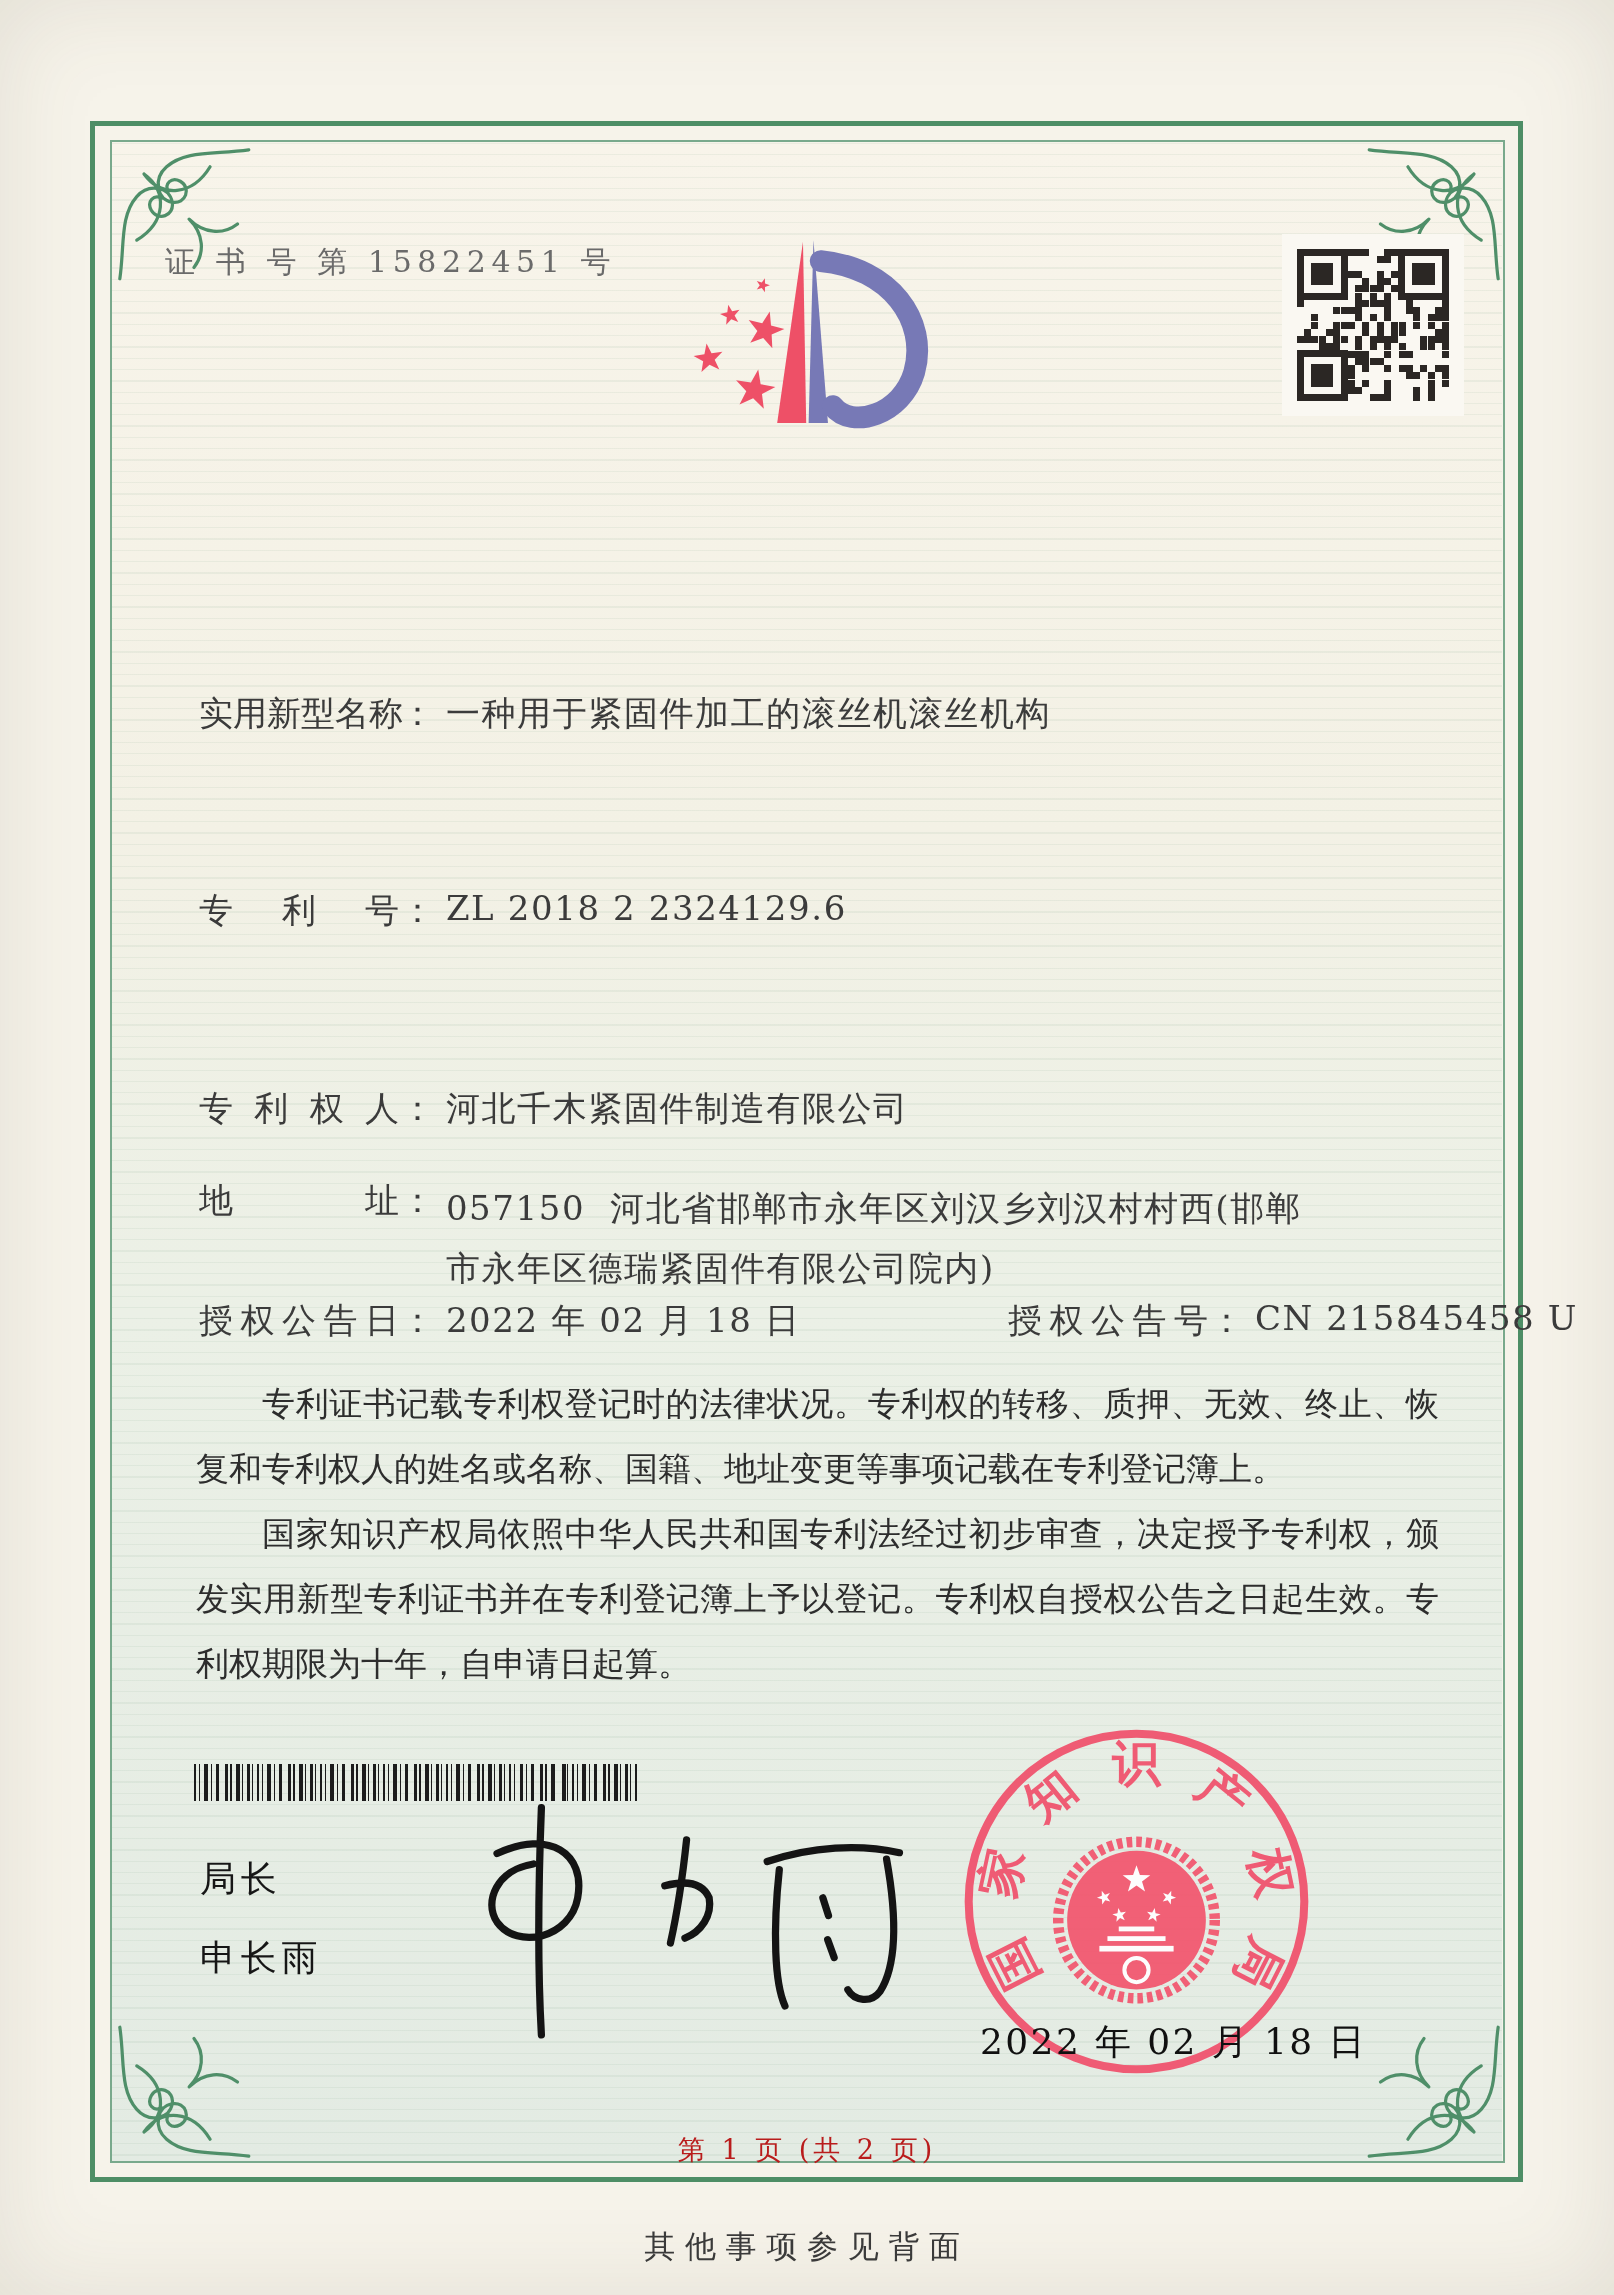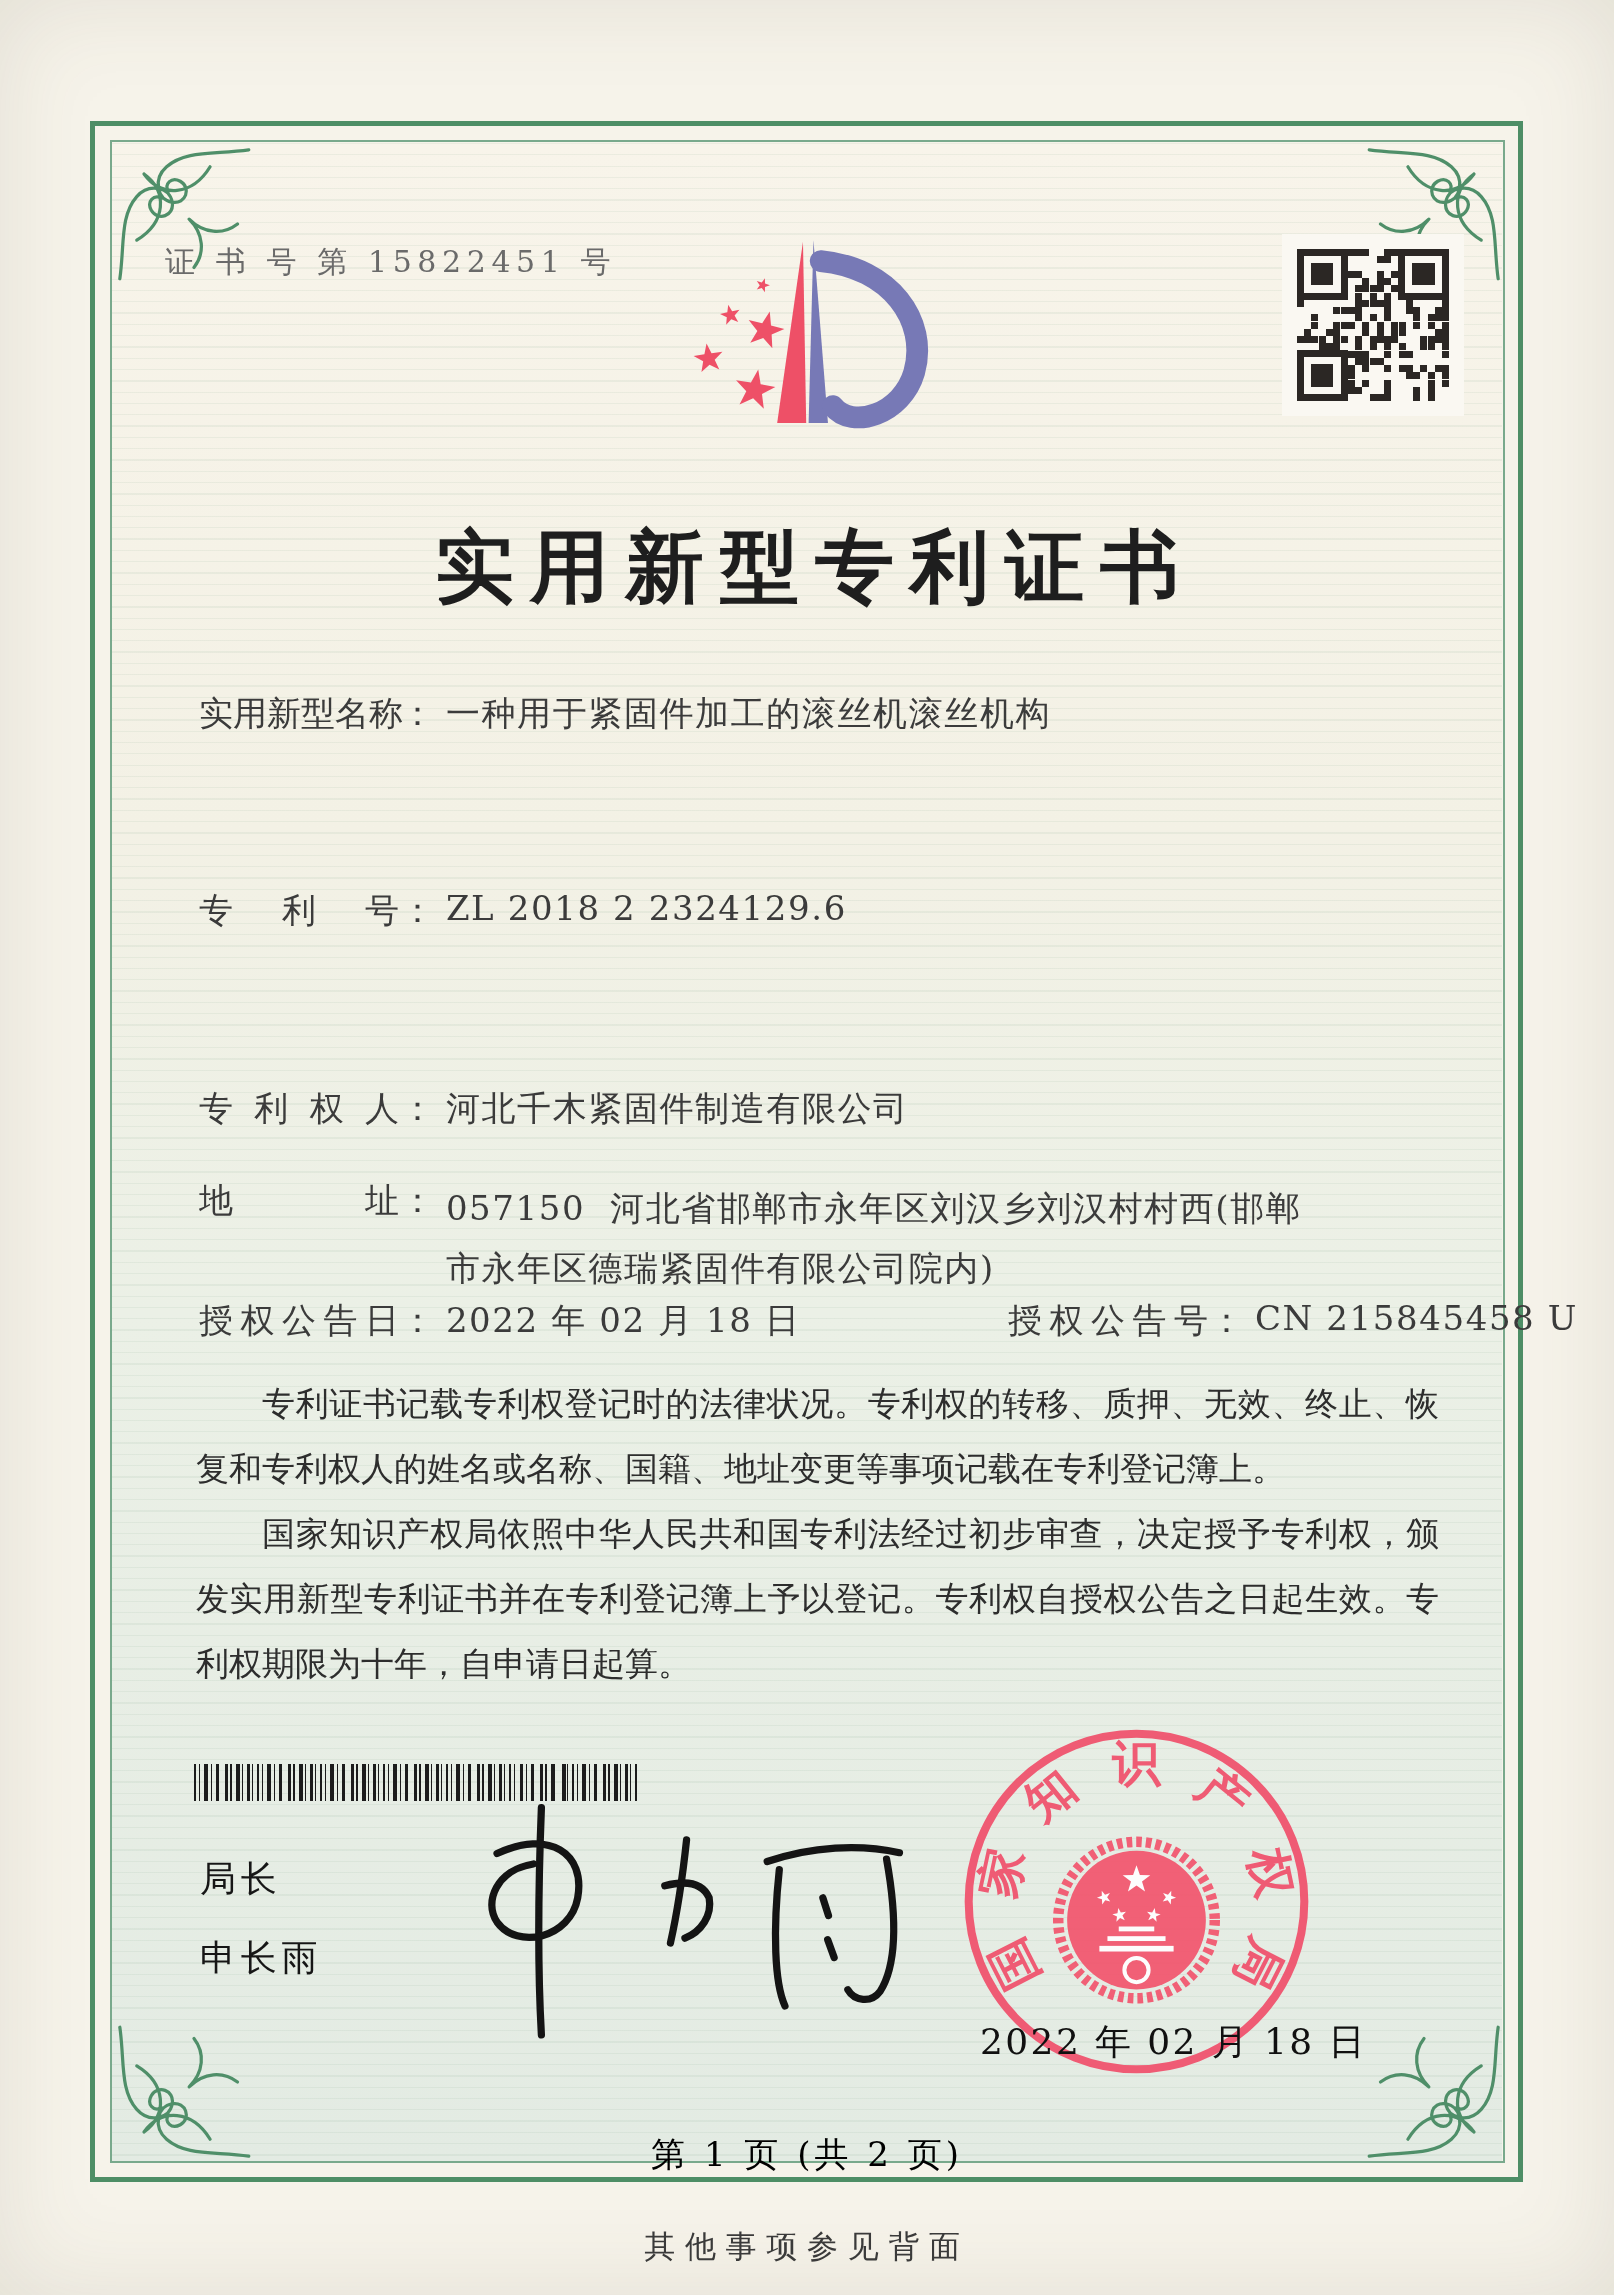--- a/index.html
+++ b/index.html
@@ -53,21 +53,21 @@
           #1c1c1c 22px 25px, rgba(0,0,0,0) 25px 27px,
           #1c1c1c 27px 27.4px, rgba(0,0,0,0) 27.4px 31.5px);}
   .signer-title{position:absolute;left:200px;top:1855px;font-size:36px;letter-spacing:4.8px;
         font-family:"Liberation Sans","DejaVu Sans",sans-serif;color:#161616;}
   .signer-name{position:absolute;left:200px;top:1934px;font-size:36px;letter-spacing:4.8px;
         font-family:"Liberation Sans","DejaVu Sans",sans-serif;color:#161616;}
   .signature{position:absolute;left:420px;top:1793px;width:517px;height:250px;}
   .seal{position:absolute;left:959px;top:1724px;width:355px;height:355px;opacity:.93;}
   .seal-date{position:absolute;left:980px;top:2018px;font-size:36px;letter-spacing:2.4px;color:#101010;white-space:nowrap;}
   .page-note{position:absolute;left:0;top:2132px;width:100%;text-align:center;
-        font-size:34px;letter-spacing:4px;color:#000000;}
+        font-size:27px;letter-spacing:4px;color:#b91c1c;}
   .back-note{position:absolute;left:0;top:2226px;width:100%;text-align:center;
         font-size:31px;letter-spacing:9.7px;color:#3a3a3a;}
 </style>
 </head>
 <body>
 
 <div class="page">
 
   <div class="paper"></div>
 
@@ -259,21 +259,20 @@
         <div style="left: 116px; top: 138px;"></div>
         <div style="left: 131px; top: 138px;"></div>
         <div style="left: 73px; top: 145px;"></div>
         <div style="left: 80px; top: 145px;"></div>
         <div style="left: 87px; top: 145px;"></div>
         <div style="left: 116px; top: 145px;"></div>
         <div style="left: 131px; top: 145px;"></div>
       </div>
   </div>
 
-  <div class="cert-title">实用新型专利证书</div>
 
   <div class="frow" style="top:691px;">
     <span class="flabel">实用新型名称</span><span class="fcolon">：</span><span class="fvalue">一种用于紧固件加工的滚丝机滚丝机构</span>
   </div>
   <div class="frow" style="top:888px;">
     <span class="flabel">专利号</span><span class="fcolon">：</span><span class="fvalue">ZL 2018 2 2324129.6</span>
   </div>
   <div class="frow" style="top:1086px;">
     <span class="flabel">专利权人</span><span class="fcolon">：</span><span class="fvalue">河北千木紧固件制造有限公司</span>
   </div>

